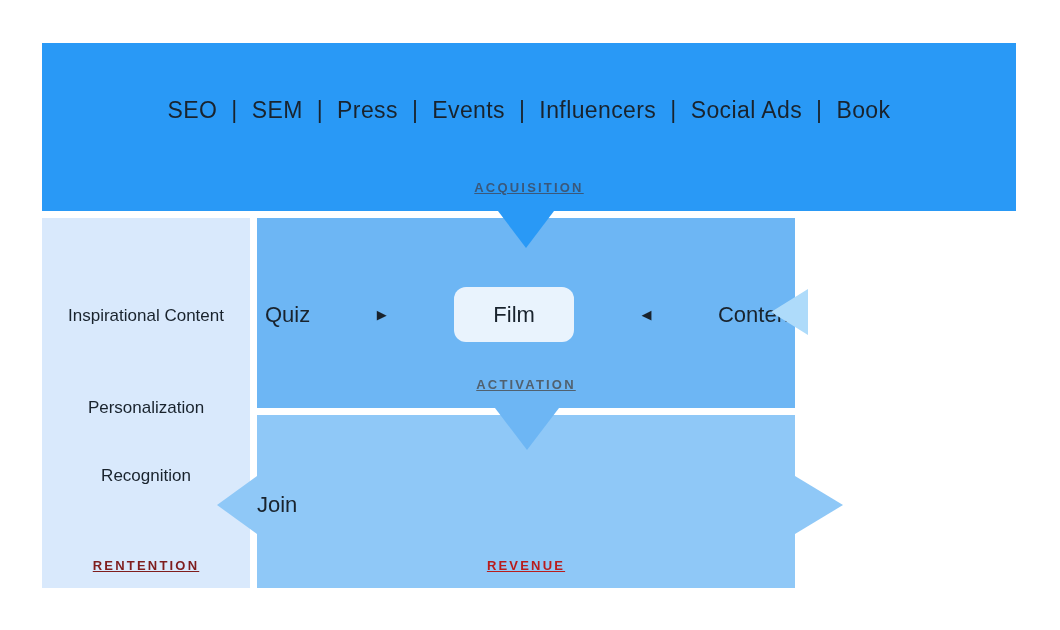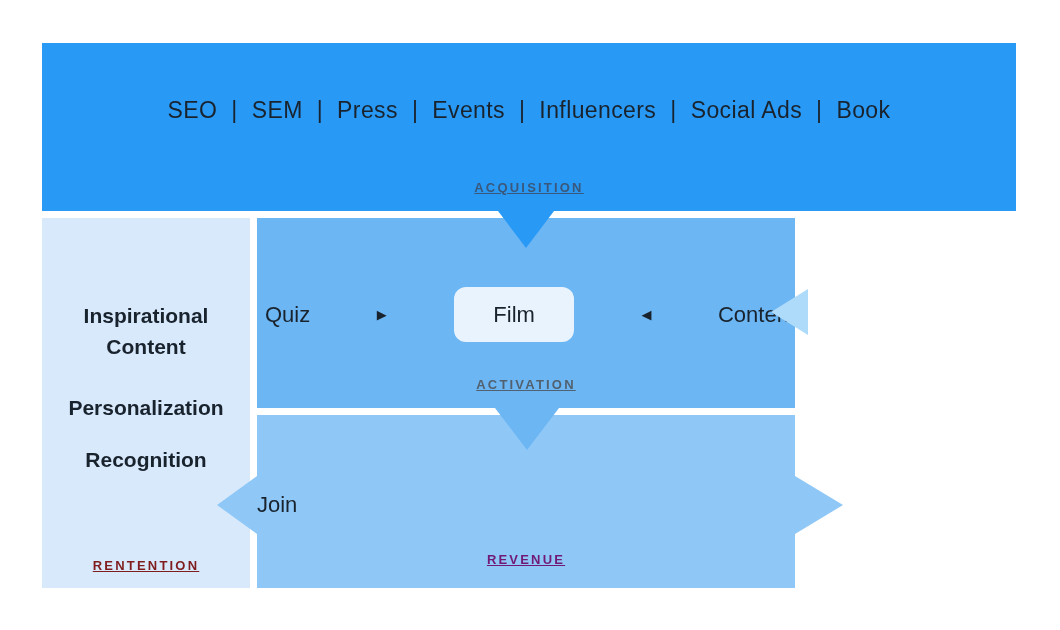--- a/index.html
+++ b/index.html
@@ -41,21 +41,21 @@
     position: absolute;
     left: 0; right: 0;
     text-align: center;
     font-size: 13px;
     font-weight: bold;
     letter-spacing: 2.2px;
     text-decoration: underline;
   }
   .label-acq   { top: 137px; color: #3A587B; }
   .label-act   { bottom: 16px; color: #51616F; }
-  .label-rev   { bottom: 21px; color: #701a75; }
+  .label-rev   { bottom: 15px; color: #b91c1c; }
   .label-side  { bottom: 15px; color: #7f1d1d; text-align: center; }
 
   
   .panel-retention {
     left: 42px; top: 218px;
     width: 208px; height: 370px;
     background: #D9E9FC;
   }
   .panel-activation {
     left: 257px; top: 218px;
@@ -72,28 +72,27 @@
     width: 209px; height: 370px;
     background: #AEDBFA;
   }
 
   
   .side-item {
     position: absolute;
     left: 0; right: 0;
     margin: 0 auto;
     text-align: center;
-    font-size: 21px;
+    font-size: 17px;
     line-height: 31px;
     color: #19232D;
-    font-weight: bold;
   }
   .ret-item-0 { top: 82px; width: 170px; }
   .ret-item-1 { top: 174px; width: 208px; }
-  .ret-item-2 { top: 226px; width: 196px; }
+  .ret-item-2 { top: 242px; width: 196px; }
   .ref-item-0 { top: 82px; width: 170px; }
   .ref-item-1 { top: 174px; width: 108px; }
 
   
   .film-row {
     position: absolute;
     top: 69px; left: 8px; right: 0;
     display: flex;
     justify-content: space-between;
     align-items: center;

